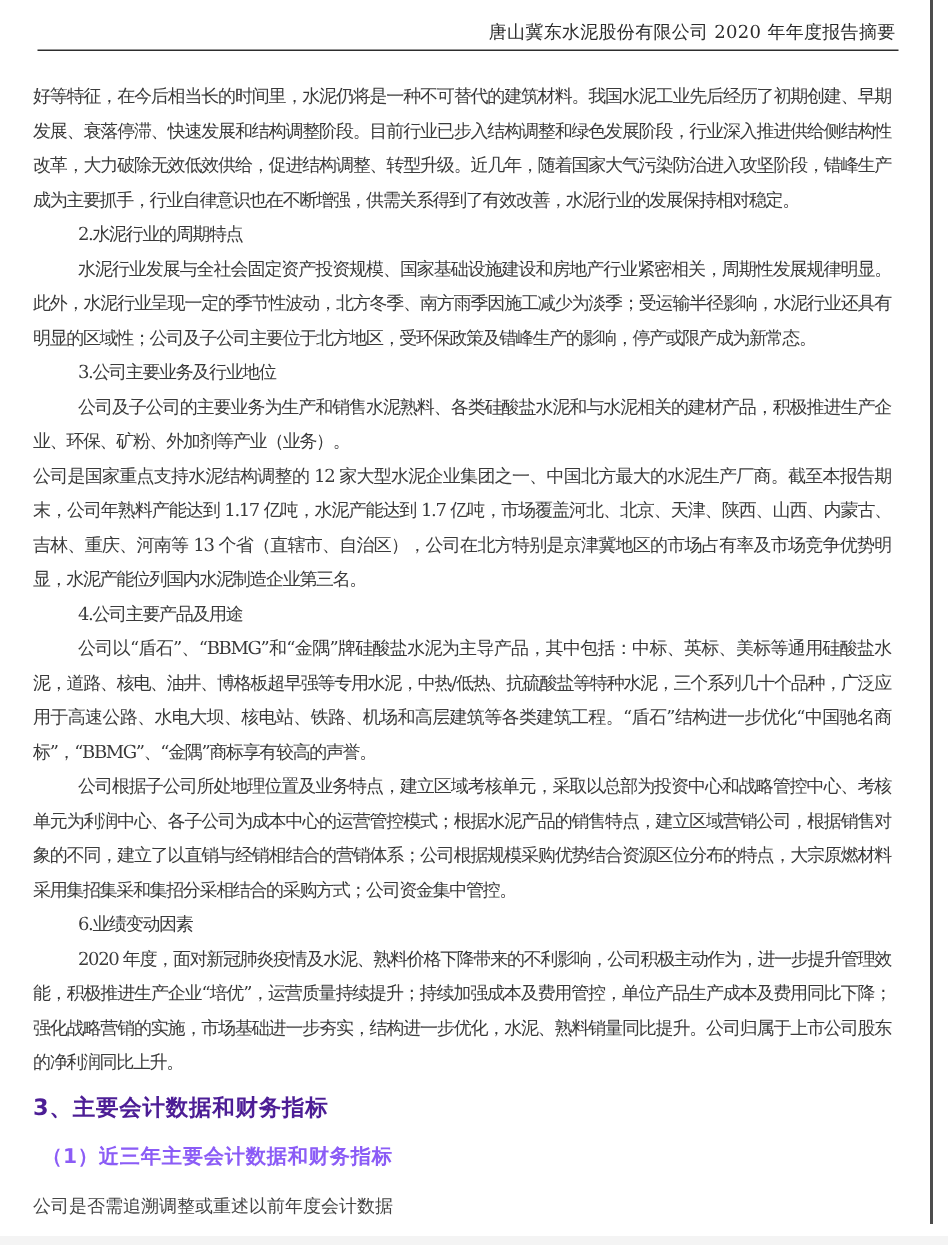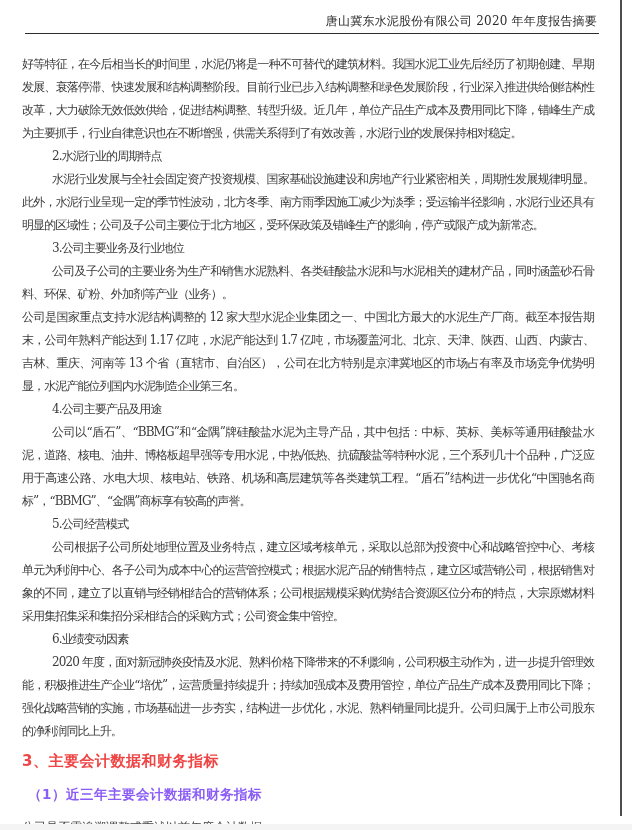--- a/index.html
+++ b/index.html
@@ -51,21 +51,21 @@
   }
   .content p { margin: 0; }
   .indent { text-indent: 30px; }
   .h1 {
     margin-top: 7px;
     font-family: "DejaVu Sans", "Liberation Sans", sans-serif;
     font-weight: bold;
     font-size: 15px;
     line-height: 22px;
     letter-spacing: 0.5px;
-    color: #ef4444;
+    color: #4c1d95;
     text-align: left;
   }
   .h2 {
     margin-top: 12px;
     padding-left: 6px;
     font-family: "DejaVu Sans", "Liberation Sans", sans-serif;
     font-weight: bold;
     font-size: 13.5px;
     line-height: 20px;
     letter-spacing: 0.5px;
@@ -83,29 +83,28 @@
 </style>
 </head>
 <body>
 
 <div class="page">
 
   <div class="doc-header">唐山冀东水泥股份有限公司 2020 年年度报告摘要</div>
   <hr class="header-rule">
 
   <div class="content">
-    <p>好等特征，在今后相当长的时间里，水泥仍将是一种不可替代的建筑材料。我国水泥工业先后经历了初期创建、早期发展、衰落停滞、快速发展和结构调整阶段。目前行业已步入结构调整和绿色发展阶段，行业深入推进供给侧结构性改革，大力破除无效低效供给，促进结构调整、转型升级。近几年，单位产品生产成本及费用同比下降，错峰生产成为主要抓手，行业自律意识也在不断增强，供需关系得到了有效改善，水泥行业的发展保持相对稳定。</p>
+    <p>好等特征，在今后相当长的时间里，水泥仍将是一种不可替代的建筑材料。我国水泥工业先后经历了初期创建、早期发展、衰落停滞、快速发展和结构调整阶段。目前行业已步入结构调整和绿色发展阶段，行业深入推进供给侧结构性改革，大力破除无效低效供给，促进结构调整、转型升级。近几年，随着国家大气污染防治进入攻坚阶段，错峰生产成为主要抓手，行业自律意识也在不断增强，供需关系得到了有效改善，水泥行业的发展保持相对稳定。</p>
     <p class="indent">2.水泥行业的周期特点</p>
     <p class="indent">水泥行业发展与全社会固定资产投资规模、国家基础设施建设和房地产行业紧密相关，周期性发展规律明显。此外，水泥行业呈现一定的季节性波动，北方冬季、南方雨季因施工减少为淡季；受运输半径影响，水泥行业还具有明显的区域性；公司及子公司主要位于北方地区，受环保政策及错峰生产的影响，停产或限产成为新常态。</p>
     <p class="indent">3.公司主要业务及行业地位</p>
-    <p class="indent">公司及子公司的主要业务为生产和销售水泥熟料、各类硅酸盐水泥和与水泥相关的建材产品，同时涵盖砂石骨料、环保、矿粉、外加剂等产业（业务）。</p>
+    <p class="indent">公司及子公司的主要业务为生产和销售水泥熟料、各类硅酸盐水泥和与水泥相关的建材产品，积极推进生产企业、环保、矿粉、外加剂等产业（业务）。</p>
     <p>公司是国家重点支持水泥结构调整的 12 家大型水泥企业集团之一、中国北方最大的水泥生产厂商。截至本报告期末，公司年熟料产能达到 1.17 亿吨，水泥产能达到 1.7 亿吨，市场覆盖河北、北京、天津、陕西、山西、内蒙古、吉林、重庆、河南等 13 个省（直辖市、自治区），公司在北方特别是京津冀地区的市场占有率及市场竞争优势明显，水泥产能位列国内水泥制造企业第三名。</p>
     <p class="indent">4.公司主要产品及用途</p>
     <p class="indent">公司以“盾石”、“BBMG”和“金隅”牌硅酸盐水泥为主导产品，其中包括：中标、英标、美标等通用硅酸盐水泥，道路、核电、油井、博格板超早强等专用水泥，中热/低热、抗硫酸盐等特种水泥，三个系列几十个品种，广泛应用于高速公路、水电大坝、核电站、铁路、机场和高层建筑等各类建筑工程。“盾石”结构进一步优化“中国驰名商标”，“BBMG”、“金隅”商标享有较高的声誉。</p>
-    <p class="indent">5.公司经营模式</p>
     <p class="indent">公司根据子公司所处地理位置及业务特点，建立区域考核单元，采取以总部为投资中心和战略管控中心、考核单元为利润中心、各子公司为成本中心的运营管控模式；根据水泥产品的销售特点，建立区域营销公司，根据销售对象的不同，建立了以直销与经销相结合的营销体系；公司根据规模采购优势结合资源区位分布的特点，大宗原燃材料采用集招集采和集招分采相结合的采购方式；公司资金集中管控。</p>
     <p class="indent">6.业绩变动因素</p>
     <p class="indent">2020 年度，面对新冠肺炎疫情及水泥、熟料价格下降带来的不利影响，公司积极主动作为，进一步提升管理效能，积极推进生产企业“培优”，运营质量持续提升；持续加强成本及费用管控，单位产品生产成本及费用同比下降；强化战略营销的实施，市场基础进一步夯实，结构进一步优化，水泥、熟料销量同比提升。公司归属于上市公司股东的净利润同比上升。</p>
 
     <div class="h1">3、主要会计数据和财务指标</div>
     <div class="h2">（1）近三年主要会计数据和财务指标</div>
 
     <div class="question">公司是否需追溯调整或重述以前年度会计数据</div>
 
   </div>

